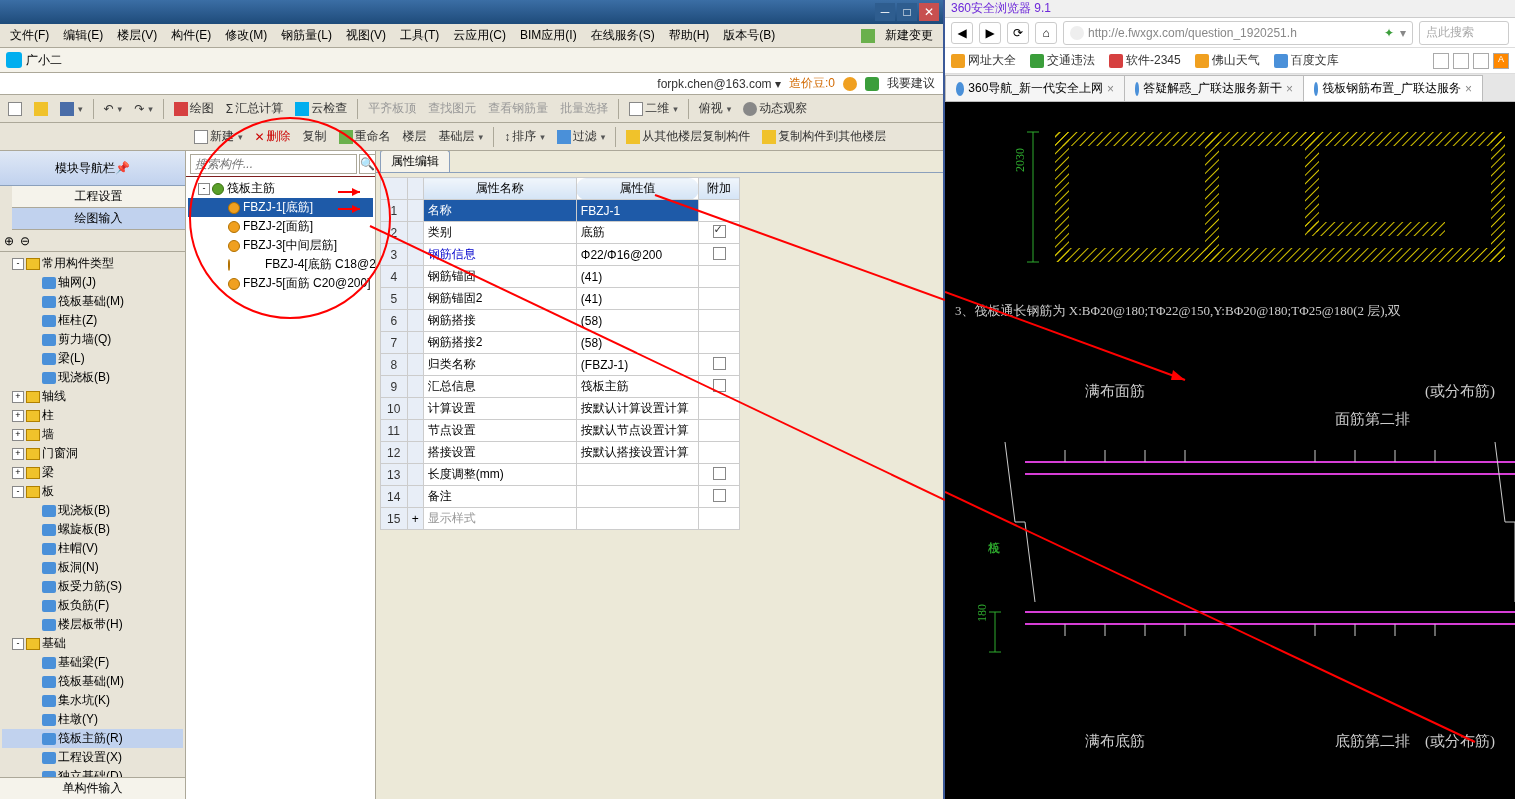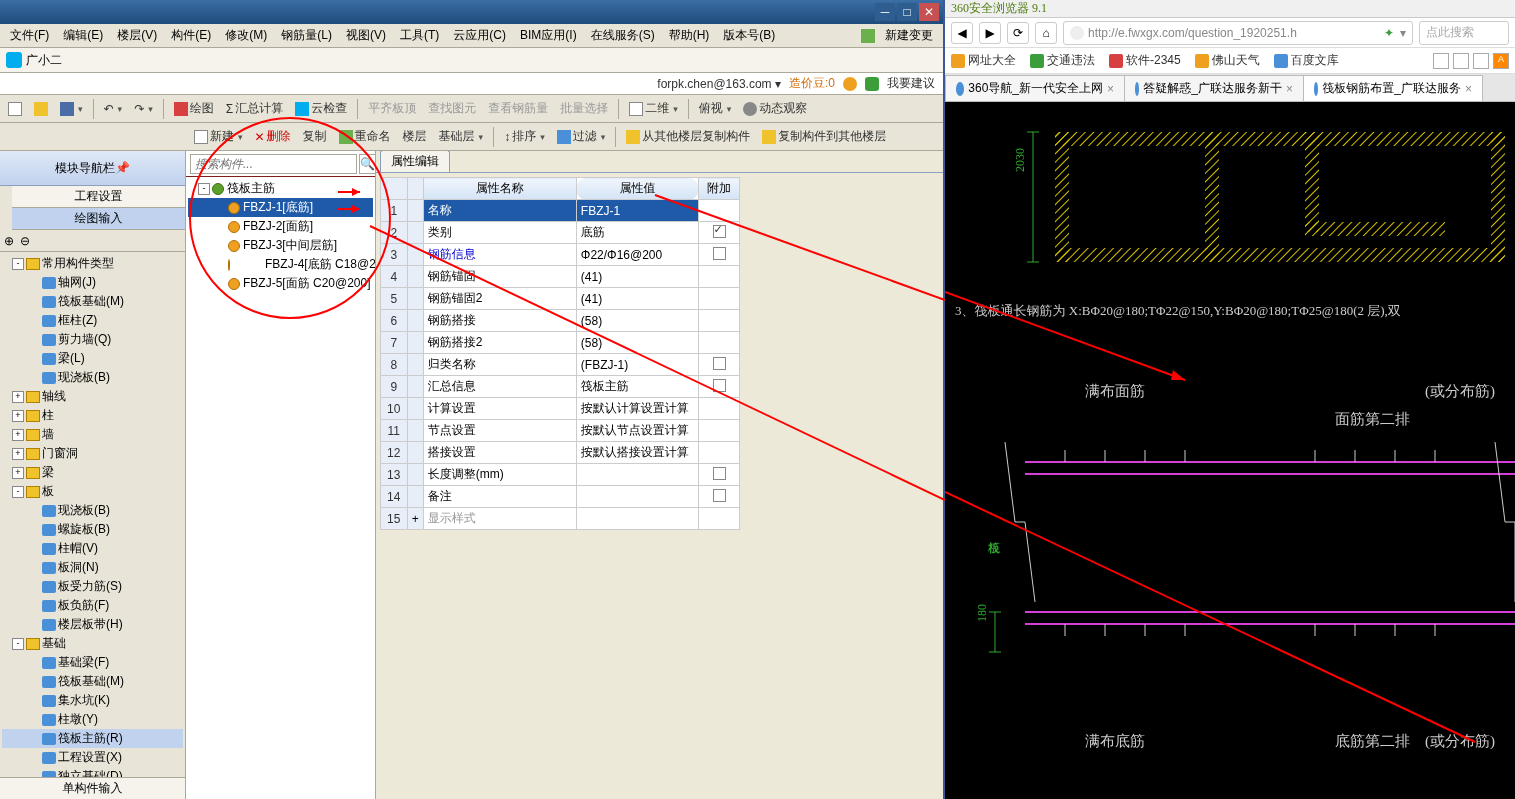--- a/index.html
+++ b/index.html
@@ -76,21 +76,21 @@
 .grid .val-sel { background:#1e5aa8; color:#fff; }
 .grid .link { color:#0000cc; }
 .grid .expander { width:16px; text-align:center; background:#e8eef7; }
 .chk { width:13px; height:13px; border:1px solid #888; display:inline-block; background:#fff; position:relative; }
 .chk.checked::after { content:"✓"; position:absolute; top:-3px; left:0; font-size:11px; color:#333; }
 
 
 .anno-svg { position:absolute; top:0; left:0; pointer-events:none; z-index:50; }
 
 
-.br-title { height:18px; background:#f0f0f0; padding:0 6px; color:#4d7c0f; display:flex; align-items:center; border-bottom:1px solid #ccc;font-family:Liberation Serif, serif; }
+.br-title { height:18px; background:#f0f0f0; padding:0 6px; color:#6d28d9; display:flex; align-items:center; border-bottom:1px solid #ccc; }
 .br-nav { height:30px; display:flex; align-items:center; padding:0 6px; gap:6px; border-bottom:1px solid #ddd; }
 .br-btn { width:22px; height:22px; border:1px solid #ccc; border-radius:3px; display:flex; align-items:center; justify-content:center; cursor:pointer; }
 .br-url { flex:1; height:24px; border:1px solid #ccc; border-radius:3px; display:flex; align-items:center; padding:0 6px; color:#888; }
 .br-search { width:90px; height:24px; border:1px solid #ccc; border-radius:3px; display:flex; align-items:center; padding:0 6px; color:#aaa; }
 .br-bookmarks { height:26px; display:flex; align-items:center; padding:0 6px; gap:14px; border-bottom:1px solid #ddd; }
 .bm { display:flex; align-items:center; gap:3px; cursor:pointer; color:#333; }
 .bm-icon { width:14px; height:14px; border-radius:2px; }
 .br-tabs { height:28px; display:flex; align-items:flex-end; background:#e6e6e6; border-bottom:1px solid #bbb; }
 .br-tab { height:26px; padding:0 10px; display:flex; align-items:center; gap:4px; background:#f5f5f5; border:1px solid #bbb; border-bottom:none; margin-right:-1px; cursor:pointer; max-width:180px; overflow:hidden; white-space:nowrap; }
 .br-tab.active { background:#fff; }

